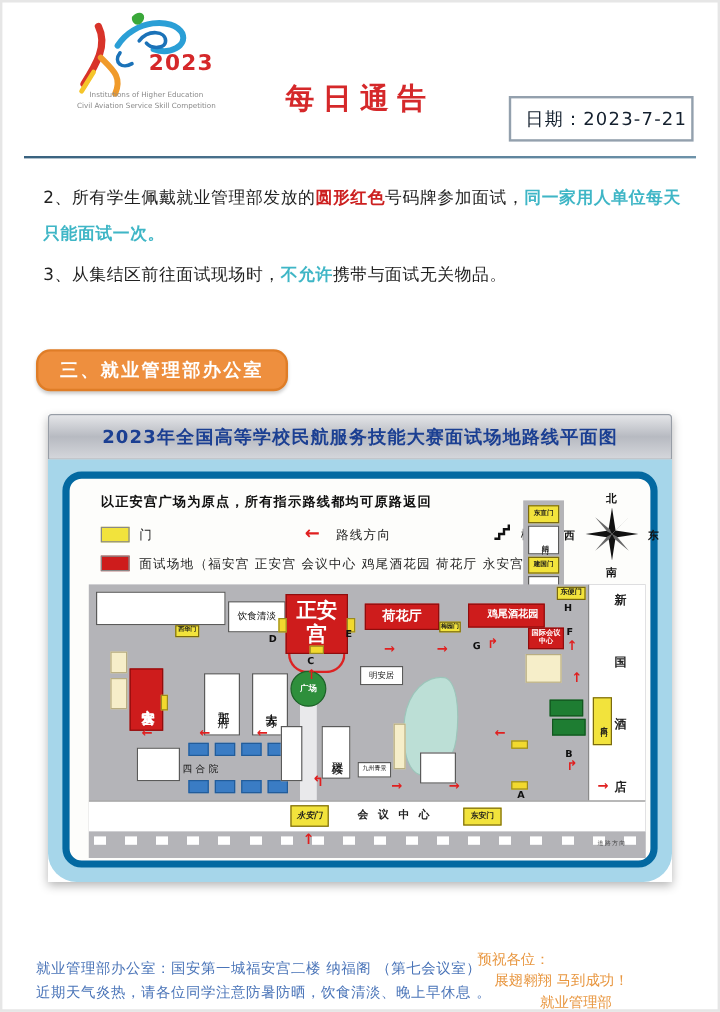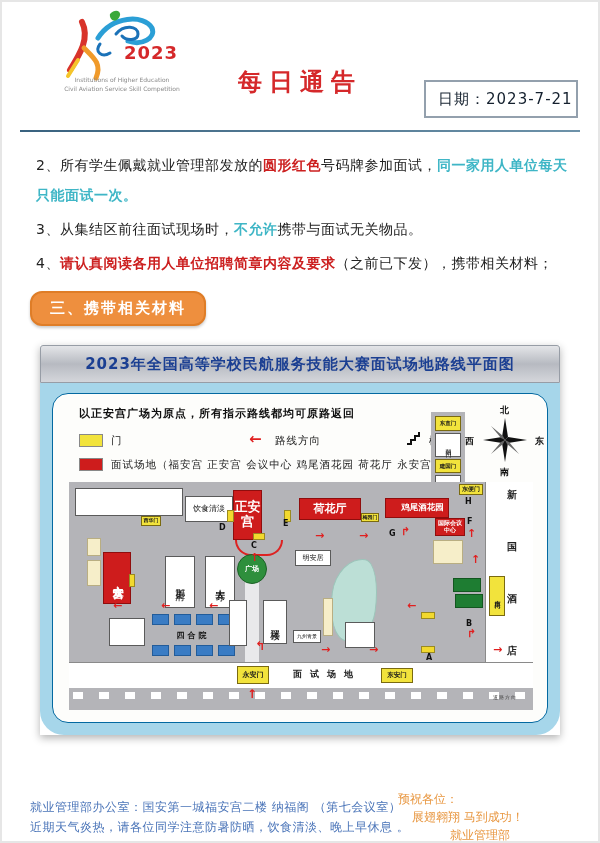--- a/index.html
+++ b/index.html
@@ -31,21 +31,21 @@
          padding:6px 18px;box-shadow:0 2px 3px rgba(0,0,0,.2);}
 
   
   .map-wrap{position:absolute;left:40px;top:345px;width:520px;height:390px;box-shadow:0 3px 8px rgba(0,0,0,.3);}
   .map-titlebar{position:absolute;left:0;top:0;right:0;height:38px;border:1px solid #979da6;
                 background:linear-gradient(180deg,#e4e5e8,#b7bac1 50%,#d4d6db);
                 display:flex;align-items:center;justify-content:center;border-radius:3px 3px 0 0;}
   .map-title{font-size:15px;font-weight:bold;color:#1b3f92;letter-spacing:1px;}
   .map-blue{position:absolute;left:0;top:38px;right:0;bottom:0;background:#a6d6ea;border-radius:0 0 24px 24px;}
   .map-panel{position:absolute;left:12px;top:10px;width:496px;height:330px;background:#fdfdfb;
-             border:1px solid #0369a1;border-radius:16px;}
+             border:6px solid #0369a1;border-radius:16px;}
   .map-note{position:absolute;left:26px;top:12px;font-size:11px;font-weight:bold;color:#101010;letter-spacing:1px;}
   .lg-sw{position:absolute;width:24px;height:13px;border:1px solid #888;}
   .lg-txt{position:absolute;font-size:10.5px;color:#222;letter-spacing:1px;}
   .lg-arrow{position:absolute;color:#e01f1f;font-weight:bold;font-size:15px;line-height:1;}
 
   .compass{position:absolute;left:420px;top:14px;width:64px;height:64px;}
   .compass span{position:absolute;font-size:9px;font-weight:bold;color:#111;}
 
   .strip-road{position:absolute;left:378px;top:18px;width:34px;height:76px;background:#b4b4b8;}
   .gate-strip{position:absolute;left:382px;top:22px;width:26px;display:flex;flex-direction:column;gap:2px;}
@@ -66,21 +66,21 @@
        border-top:none;border-radius:0 0 48px 48px;}
   .lake{position:absolute;left:262px;top:76px;width:46px;height:84px;background:#bcdfd6;
         border:1px solid #9cc5ba;border-radius:62% 38% 55% 45%/45% 60% 40% 55%;transform:rotate(8deg);}
   .plaza{position:absolute;left:168px;top:72px;width:30px;height:30px;border-radius:50%;
          background:#2e8f3c;border:1px solid #1c6127;color:#fff;font-size:7px;font-weight:bold;
          display:flex;align-items:center;justify-content:center;}
   .sihe{position:absolute;left:78px;top:132px;width:92px;height:42px;display:flex;
         flex-direction:column;justify-content:space-between;}
   .sihe .row{display:flex;gap:5px;justify-content:center;}
   .sq{width:17px;height:11px;background:#3a7cc4;border:1px solid #225c9a;}
-  .sihe .lbl{text-align:center;font-size:8px;color:#111;letter-spacing:3px;font-weight:bold;}
+  .sihe .lbl{text-align:left;font-size:8px;color:#111;letter-spacing:3px;font-weight:normal;}
   .hotel-strip{position:absolute;left:416px;top:0;width:48px;height:182px;background:#fff;border-left:1px solid #8a8a8a;}
   .hotel-v{position:absolute;left:436px;top:6px;height:170px;width:14px;display:flex;flex-direction:column;
            justify-content:space-between;font-size:10px;font-weight:bold;color:#222;align-items:center;}
   .bot-white{position:absolute;left:0;top:180px;width:464px;height:26px;background:#fff;border-top:1px solid #8a8a8a;}
   .bot-hotel{position:absolute;left:212px;top:186px;width:92px;text-align:center;font-size:9px;
              font-weight:bold;color:#222;letter-spacing:8px;}
   .creny{position:absolute;left:0;top:206px;width:464px;height:22px;background:#b4b4b8;}
   .creny::before{content:"";position:absolute;left:4px;right:4px;top:4px;height:7px;
                  background:repeating-linear-gradient(90deg,#fff 0 10px,transparent 10px 26px);}
   .road-note{position:absolute;left:424px;top:212px;font-size:5px;color:#444;letter-spacing:1px;}
@@ -111,24 +111,23 @@
     <div class="logo-cap" style="top:77px;">Civil Aviation Service Skill Competition</div>
   </div>
 
   <div class="page-title">每日通告</div>
   <div class="date-box">日期：2023-7-21</div>
   <div class="header-line"></div>
 
   <div class="notices">
     <p><span>2、所有学生佩戴就业管理部发放的</span><span class="em-red">圆形红色</span><span>号码牌参加面试，</span><span class="em-teal">同一家用人单位每天只能面试一次。</span></p>
     <p><span>3、从集结区前往面试现场时，</span><span class="em-teal">不允许</span><span>携带与面试无关物品。</span></p>
-    <p><span>4、</span><span class="em-red">请认真阅读各用人单位招聘简章内容及要求</span><span>（之前已下发），携带相关材料；</span></p>
-  </div>
-
-  <div class="badge">三、携带相关材料</div>
+  </div>
+
+  <div class="badge">三、就业管理部办公室</div>
 
   <div class="map-wrap">
     <div class="map-titlebar">
       <span class="map-title">2023年全国高等学校民航服务技能大赛面试场地路线平面图</span>
     </div>
     <div class="map-blue">
       <div class="map-panel">
 
         <div class="map-note">以正安宫广场为原点，所有指示路线都均可原路返回</div>
 
@@ -169,21 +168,21 @@
           <div class="bld wh v" style="position:static;height:21px;font-size:6.5px;">酒店</div>
         </div>
 
         <div class="map-gray">
 
           <div class="road" style="left:176px;top:100px;width:14px;height:82px;"></div>
 
           <div class="bld wh" style="left:6px;top:6px;width:108px;height:28px;"></div>
           <div class="bld yl" style="left:72px;top:34px;width:20px;height:10px;font-size:5px;">西华门</div>
           <div class="bld wh" style="left:116px;top:14px;width:48px;height:26px;font-size:8px;">饮食清淡</div>
-          <div class="bld rd" style="left:164px;top:8px;width:29px;height:50px;font-size:13px;">正安宫</div>
+          <div class="bld rd" style="left:164px;top:8px;width:52px;height:50px;font-size:17px;">正安宫</div>
           <div class="bld rd" style="left:230px;top:16px;width:62px;height:22px;font-size:11px;">荷花厅</div>
           <div class="bld yl" style="left:292px;top:31px;width:18px;height:9px;font-size:5px;">梅园门</div>
           <div class="bld rd" style="left:316px;top:16px;width:64px;height:20px;font-size:8.5px;padding-left:11px;">鸡尾酒花园</div>
           <div class="bld rd" style="left:366px;top:36px;width:30px;height:18px;font-size:6px;padding:1px;">国际会议中心</div>
           <div class="bld yl" style="left:390px;top:2px;width:24px;height:11px;font-size:6px;">东便门</div>
           <div class="bld cm" style="left:364px;top:58px;width:30px;height:24px;"></div>
 
           <div class="tab" style="left:158px;top:28px;width:7px;height:12px;"></div>
           <div class="tab" style="left:215px;top:28px;width:7px;height:12px;"></div>
           <div class="tab" style="left:184px;top:51px;width:12px;height:7px;"></div>
@@ -230,22 +229,22 @@
           <div class="hotel-strip"></div>
           <div class="bld yl v" style="left:420px;top:94px;width:16px;height:40px;font-size:6px;">广渠门</div>
           <div class="hotel-v">
             <span>新</span>
             <span>国</span>
             <span>酒</span>
             <span>店</span>
           </div>
 
           <div class="bot-white"></div>
-          <div class="bld yl" style="left:168px;top:184px;width:32px;height:18px;font-size:7px;">永安门</div>
-          <div class="bot-hotel">面试场地</div>
+          <div class="bld yl" style="left:168px;top:184px;width:32px;height:18px;font-size:7px;font-style:italic;">永安门</div>
+          <div class="bot-hotel">会议中心</div>
           <div class="bld yl" style="left:300px;top:186px;width:32px;height:15px;font-size:6.5px;margin-left:12px;">东安门</div>
           <div class="creny"></div>
           <div class="road-note">道路方向</div>
 
           <div class="ar" style="left:44px;top:118px;font-size:11px;">←</div>
           <div class="ar" style="left:92px;top:118px;font-size:11px;">←</div>
           <div class="ar" style="left:140px;top:118px;font-size:11px;">←</div>
           <div class="ar" style="left:181px;top:70px;font-size:11px;">↑</div>
           <div class="ar" style="left:246px;top:48px;font-size:11px;">→</div>
           <div class="ar" style="left:290px;top:48px;font-size:11px;">→</div>

